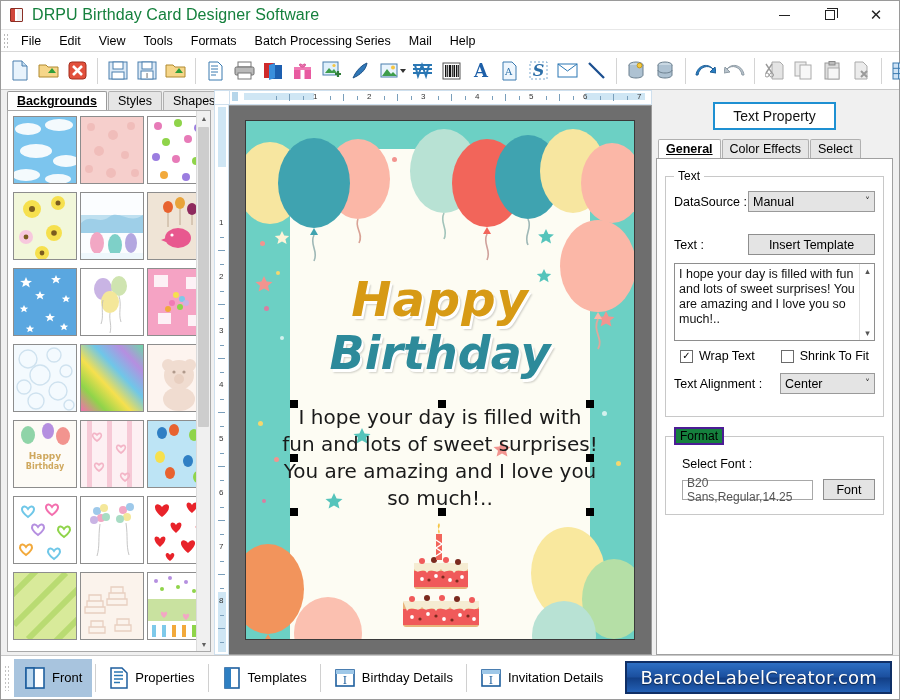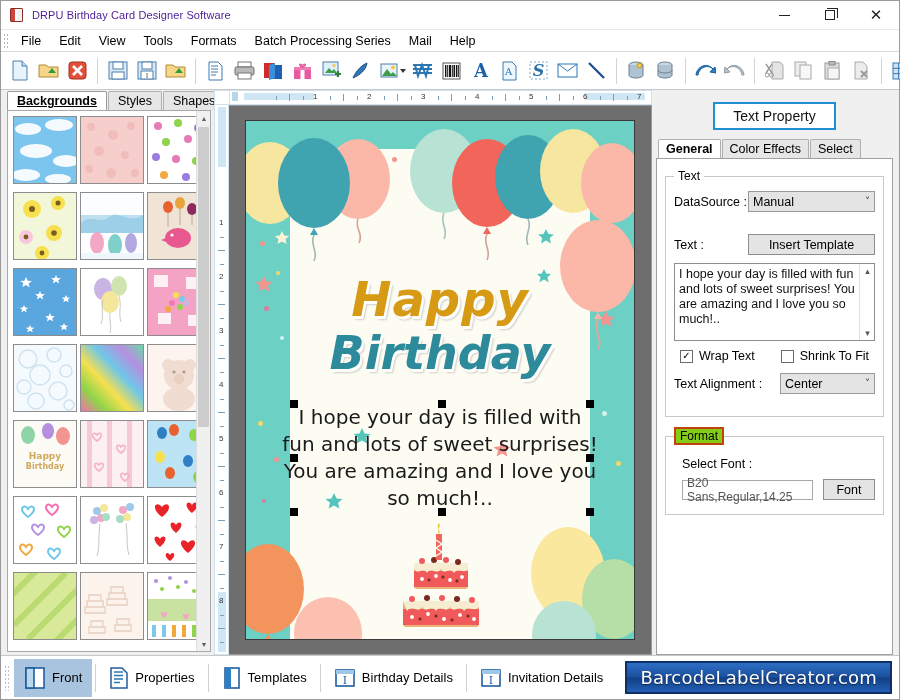--- a/index.html
+++ b/index.html
@@ -15,21 +15,21 @@
 
   
   .titlebar { height:29px; background:#fff; display:flex; align-items:center;
               border-bottom:1px solid #e8e8e8; flex:0 0 29px; }
   .tb-icon { width:16px; height:16px; margin:0 7px 0 8px; position:relative; flex:0 0 16px; }
   .tb-icon .bk { position:absolute; left:1px; top:1px; width:13px; height:14px;
                  background:linear-gradient(90deg,#d0463a 0 45%, #f2f2f2 45% 100%);
                  border:1px solid #8a2f25; border-radius:1px; }
   .tb-icon .bk::after { content:""; position:absolute; left:4px; top:0; width:2px; height:100%;
                  background:#fff; }
-  .tb-title { font-size:11px; color:#4c1d95; letter-spacing:.1px; }
+  .tb-title { font-size:16px; color:#15803d; letter-spacing:.1px; }
   .tb-spacer { flex:1 1 auto; }
   .winbtn { width:46px; height:29px; display:flex; align-items:center; justify-content:center;
             font-size:13px; color:#222; cursor:default; }
   .glyph-min { width:11px; height:1px; background:#222; }
   .glyph-max { width:10px; height:10px; border:1px solid #222; position:relative; }
   .glyph-max::before { content:""; position:absolute; left:1px; top:-3px; width:10px; height:9px;
                        border:1px solid #222; border-bottom:none; border-left:none; }
   .glyph-close { font-size:15px; line-height:1; font-family:"DejaVu Sans", sans-serif; }
 
   
@@ -112,26 +112,26 @@
 
   
   .rightpanel { width:247px; flex:0 0 247px; background:#f0f0f0; padding:6px 6px 0 4px;
                 display:flex; flex-direction:column; min-height:0; }
   .proptitle { align-self:center; border:2px solid #1e90d2; background:#fff;
                padding:4px 18px; font-size:14px; margin:6px 0 8px 0; color:#111; }
   .ptabrow { display:flex; align-items:flex-end; padding-left:2px; height:20px; }
   .ptab { height:19px; padding:0 7px; font-size:12.5px; display:flex; align-items:center;
           background:#e6e6e6; border:1px solid #b0b0b0; border-bottom:none;
           border-radius:2px 2px 0 0; margin-right:1px; cursor:default; }
-  .ptab.active { background:#fff; font-weight:bold; }
+  .ptab.active { background:#fff; font-weight:bold;text-decoration:underline; }
   .ptabpane { flex:1 1 auto; background:#fff; border:1px solid #a0a0a0; padding:10px 8px;
               min-height:0; }
   fieldset.grp { border:1px solid #c8c8c8; margin:0 0 10px 0; padding:8px 8px 10px 8px; }
   fieldset.grp > legend { font-size:12px; padding:0 4px; color:#000; }
-  legend.boxed { border:2px solid #c2410c; background:#84cc16; padding:1px 8px; }
+  legend.boxed { border:2px solid #4c1d95; background:#15803d; padding:1px 8px; }
   .row { display:flex; align-items:center; margin-bottom:8px; }
   .lbl { font-size:12.5px; color:#000; }
   .sel { height:21px; background:#e4e4e4; border:1px solid #9a9a9a; display:flex;
          align-items:center; padding:0 4px; font-size:12.5px; position:relative; }
   .sel .chev { margin-left:auto; font-size:10px; color:#333; font-family:"DejaVu Sans",sans-serif; }
   .btn { height:21px; background:#e4e4e4; border:1px solid #8e8e8e; display:flex;
          align-items:center; justify-content:center; font-size:12.5px; cursor:default; }
   .ta { border:1px solid #8e8e8e; background:#fff; height:78px; display:flex; font-size:12.5px; }
   .ta .txt { flex:1 1 auto; padding:3px 4px; line-height:15px; color:#111; }
   .ta .sb { width:15px; flex:0 0 15px; background:#fff; border-left:1px solid #e0e0e0;

